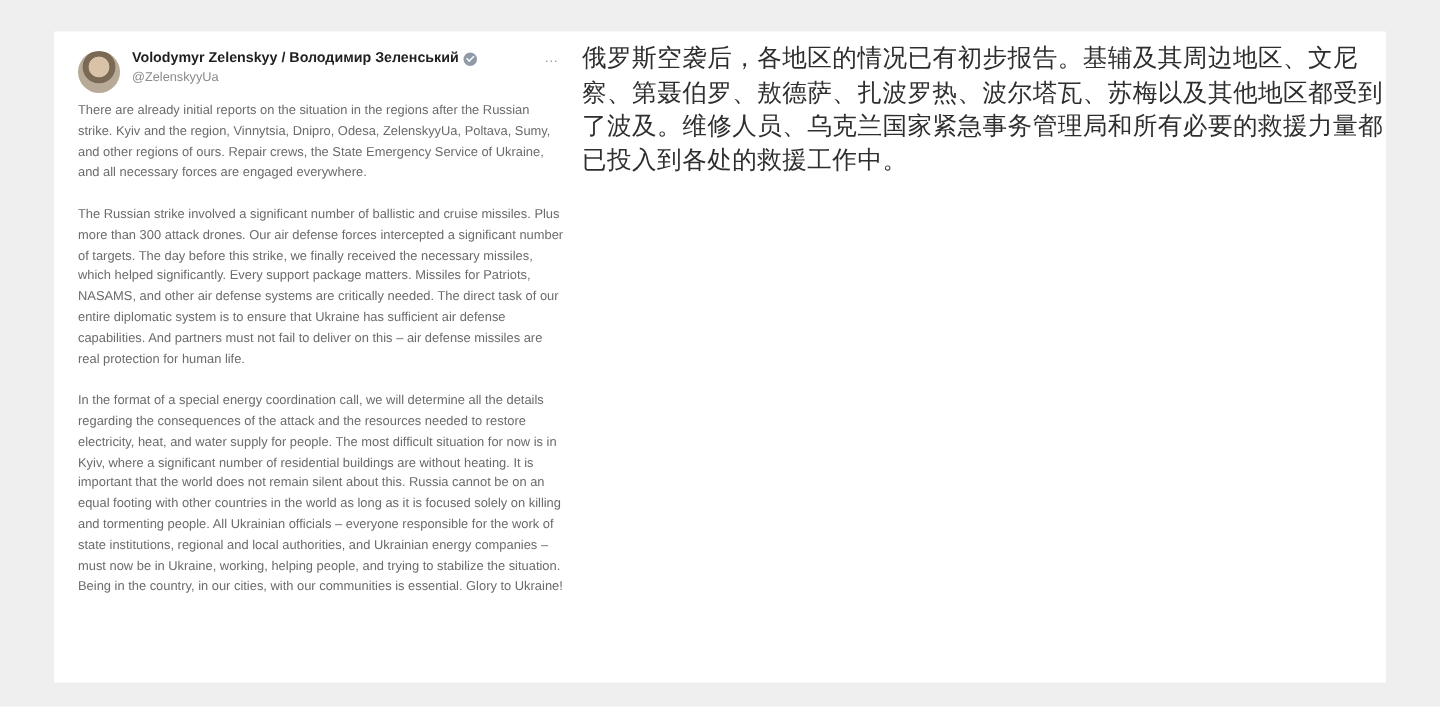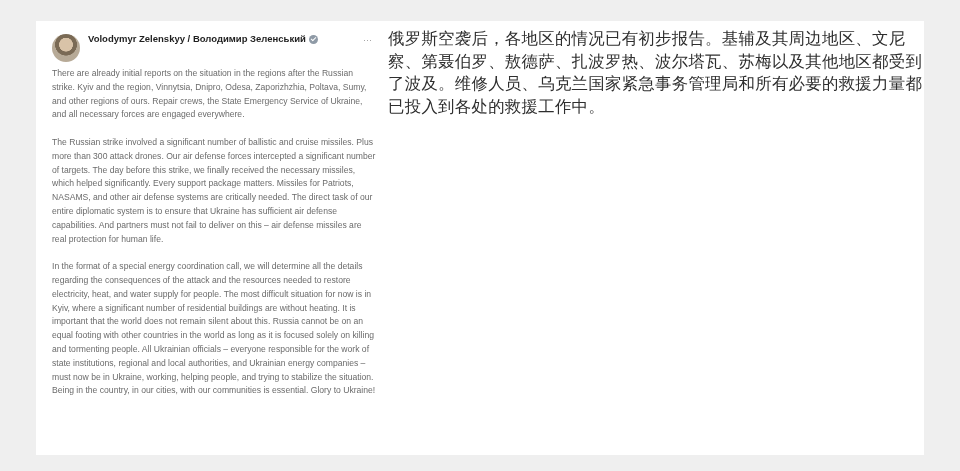--- a/index.html
+++ b/index.html
@@ -75,25 +75,26 @@
 <div class="card">
 
   <div class="tweet">
     <div class="tweet-header">
       <div class="avatar"></div>
       <div class="names">
         <div class="display-name">
           <span>Volodymyr Zelenskyy / Володимир Зеленський</span>
           <span class="verified-icon"></span>
         </div>
+        <div class="handle">@ZelenskyyUa</div>
       </div>
       <span class="more-icon">···</span>
     </div>
     <div class="tweet-body">
-      <p>There are already initial reports on the situation in the regions after the Russian strike. Kyiv and the region, Vinnytsia, Dnipro, Odesa, Zaporizhzhia, Poltava, Sumy, and other regions of ours. Repair crews, the State Emergency Service of Ukraine, and all necessary forces are engaged everywhere.</p>
+      <p>There are already initial reports on the situation in the regions after the Russian strike. Kyiv and the region, Vinnytsia, Dnipro, Odesa, ZelenskyyUa, Poltava, Sumy, and other regions of ours. Repair crews, the State Emergency Service of Ukraine, and all necessary forces are engaged everywhere.</p>
       <p>The Russian strike involved a significant number of ballistic and cruise missiles. Plus more than 300 attack drones. Our air defense forces intercepted a significant number of targets. The day before this strike, we finally received the necessary missiles, which helped significantly. Every support package matters. Missiles for Patriots, NASAMS, and other air defense systems are critically needed. The direct task of our entire diplomatic system is to ensure that Ukraine has sufficient air defense capabilities. And partners must not fail to deliver on this – air defense missiles are real protection for human life.</p>
       <p>In the format of a special energy coordination call, we will determine all the details regarding the consequences of the attack and the resources needed to restore electricity, heat, and water supply for people. The most difficult situation for now is in Kyiv, where a significant number of residential buildings are without heating. It is important that the world does not remain silent about this. Russia cannot be on an equal footing with other countries in the world as long as it is focused solely on killing and tormenting people. All Ukrainian officials – everyone responsible for the work of state institutions, regional and local authorities, and Ukrainian energy companies – must now be in Ukraine, working, helping people, and trying to stabilize the situation. Being in the country, in our cities, with our communities is essential. Glory to Ukraine!</p>
     </div>
   </div>
 
   <div class="zh">
     <p>俄罗斯空袭后，各地区的情况已有初步报告。基辅及其周边地区、文尼察、第聂伯罗、敖德萨、扎波罗热、波尔塔瓦、苏梅以及其他地区都受到了波及。维修人员、乌克兰国家紧急事务管理局和所有必要的救援力量都已投入到各处的救援工作中。</p>
   </div>
 
 </div>

